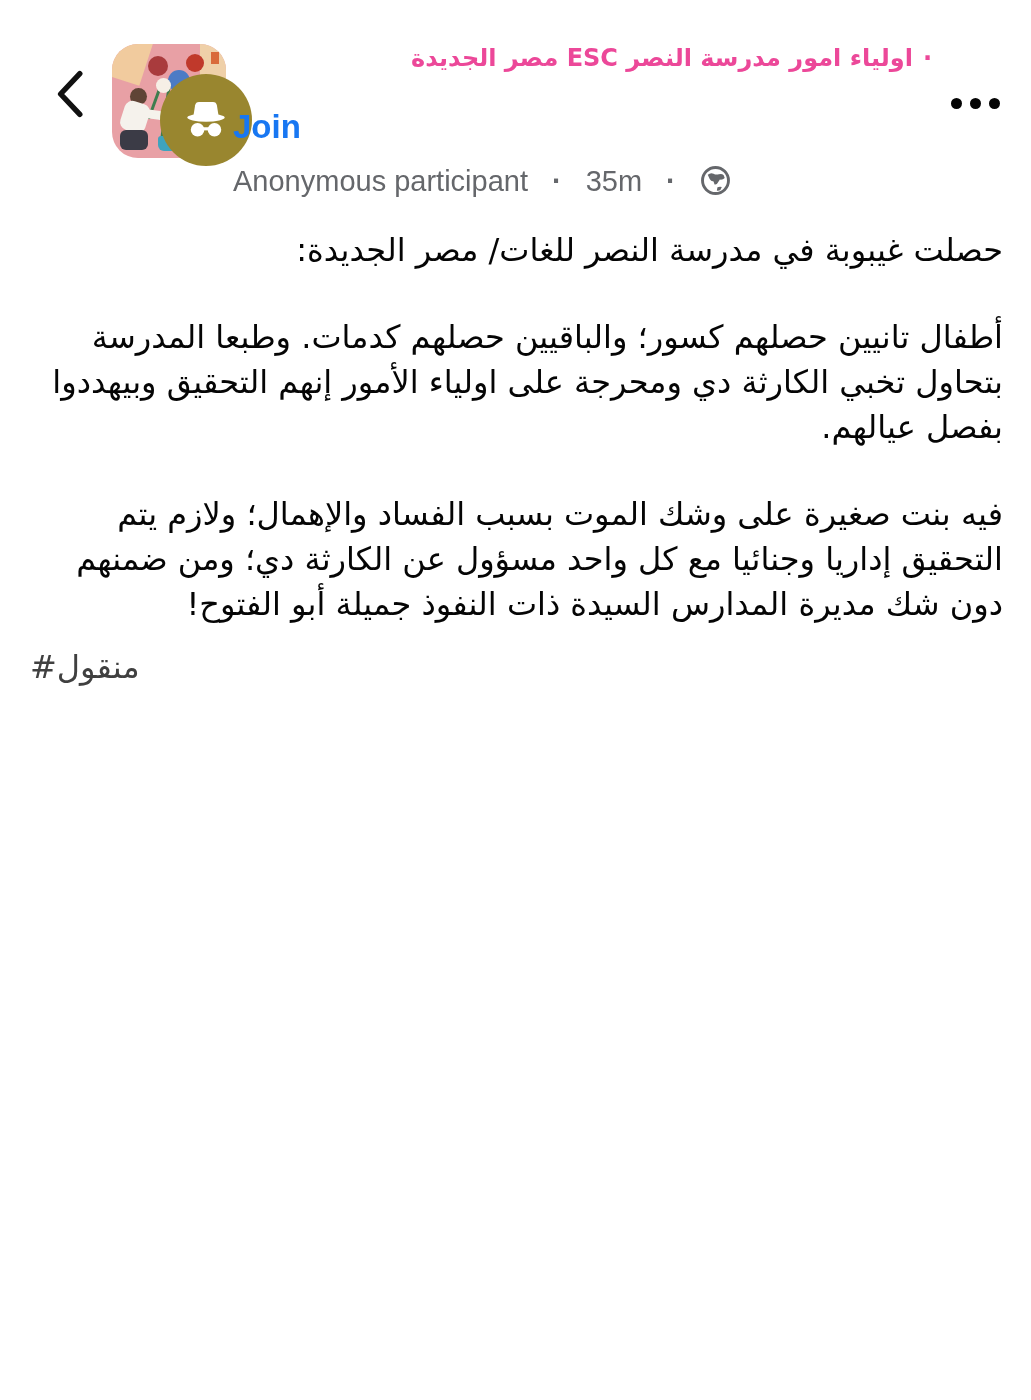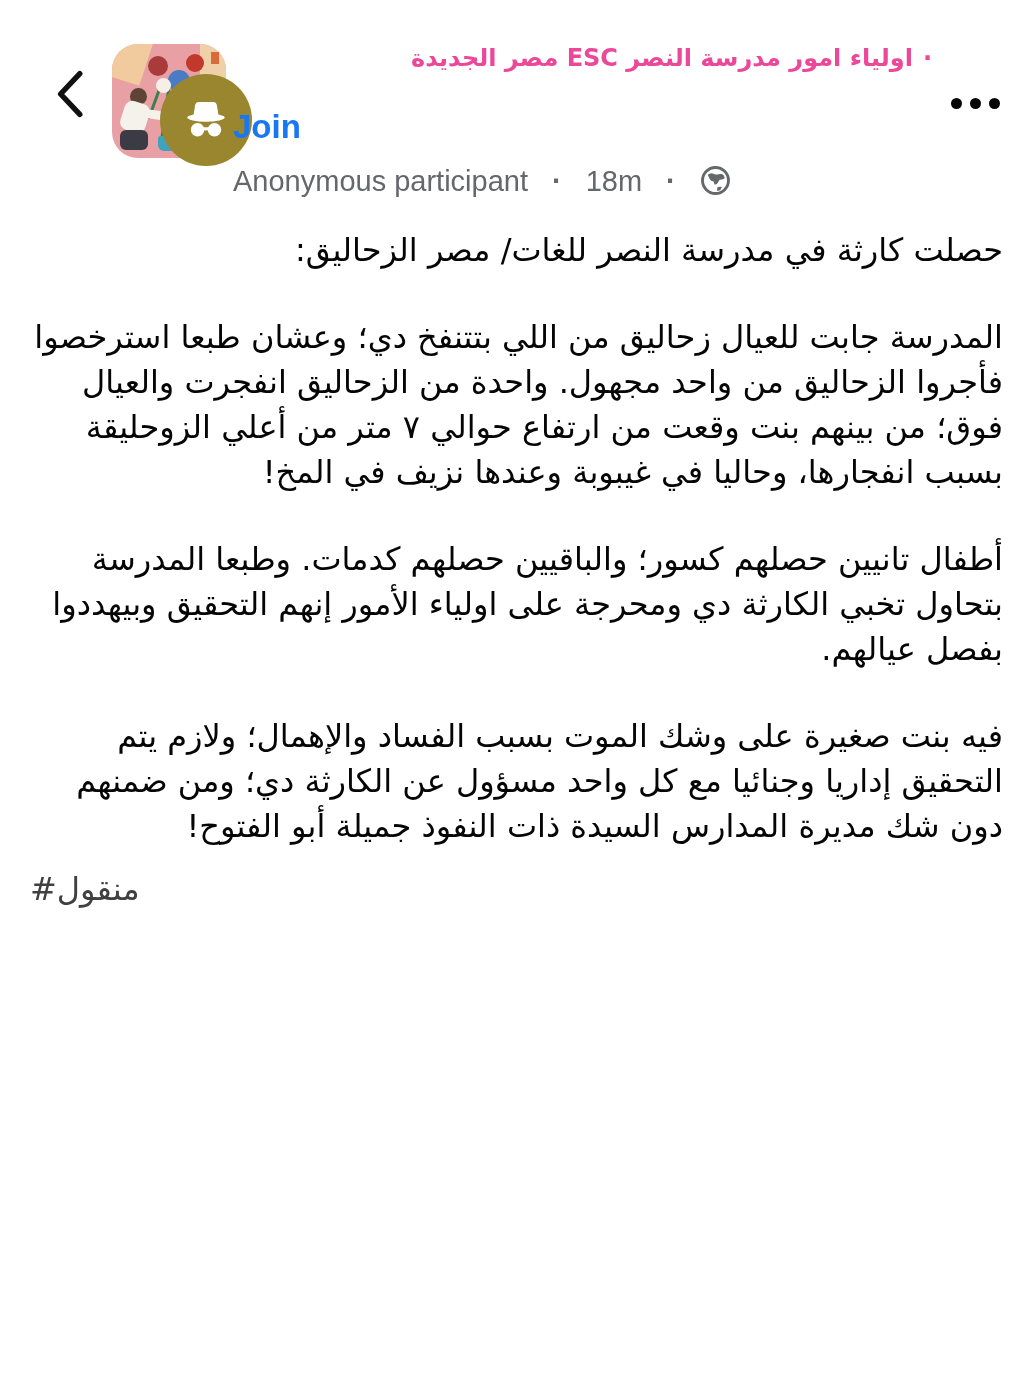--- a/index.html
+++ b/index.html
@@ -93,36 +93,35 @@
 
 <div class="title-block">
   <span class="dot">·</span><span>اولياء امور مدرسة النصر ESC مصر الجديدة</span>
 </div>
 
 <div class="join-link">Join</div>
 
 <div class="byline">
   <span>Anonymous participant</span>
   <span class="sep">·</span>
-  <span>18m</span>
+  <span>35m</span>
   <span class="sep">·</span>
   <span>
     <svg width="31" height="31" viewBox="0 0 32 32">
       <circle cx="16" cy="16" r="13.4" fill="none" stroke="#65676B" stroke-width="3"></circle>
       <path d="M8 10 q3-2.5 6-1 q2.5 1.5 5.5 0.5 q3-1 5 1 l1 3 q-2 2-5 1.5 l-2 3 q-1 2.5-3.5 2 l-1-3 q-3 0-4-2.5 Z" fill="#65676B"></path>
       <path d="M18 23 q2.5-1 4.5-0.2 l-1.5 3 q-2 1.2-3.6 0.6 Z" fill="#65676B"></path>
     </svg>
   </span>
 </div>
 
 <button class="more-btn" aria-label="more">
   <i></i>
   <i></i>
   <i></i>
 </button>
 
 <div class="post">
-  <p>حصلت كارثة في مدرسة النصر للغات/ مصر الزحاليق:</p>
-  <p>المدرسة جابت للعيال زحاليق من اللي بتتنفخ دي؛ وعشان طبعا استرخصوا فأجروا الزحاليق من واحد مجهول. واحدة من الزحاليق انفجرت والعيال فوق؛ من بينهم بنت وقعت من ارتفاع حوالي ٧ متر من أعلي الزوحليقة بسبب انفجارها، وحاليا في غيبوبة وعندها نزيف في المخ!</p>
+  <p>حصلت غيبوبة في مدرسة النصر للغات/ مصر الجديدة:</p>
   <p>أطفال تانيين حصلهم كسور؛ والباقيين حصلهم كدمات. وطبعا المدرسة بتحاول تخبي الكارثة دي ومحرجة على اولياء الأمور إنهم التحقيق وبيهددوا بفصل عيالهم.</p>
   <p style="margin-bottom:17px;">فيه بنت صغيرة على وشك الموت بسبب الفساد والإهمال؛ ولازم يتم التحقيق إداريا وجنائيا مع كل واحد مسؤول عن الكارثة دي؛ ومن ضمنهم دون شك مديرة المدارس السيدة ذات النفوذ جميلة أبو الفتوح!</p>
   <p class="hashtag-line">#منقول</p>
 </div>
 
 </body></html>

